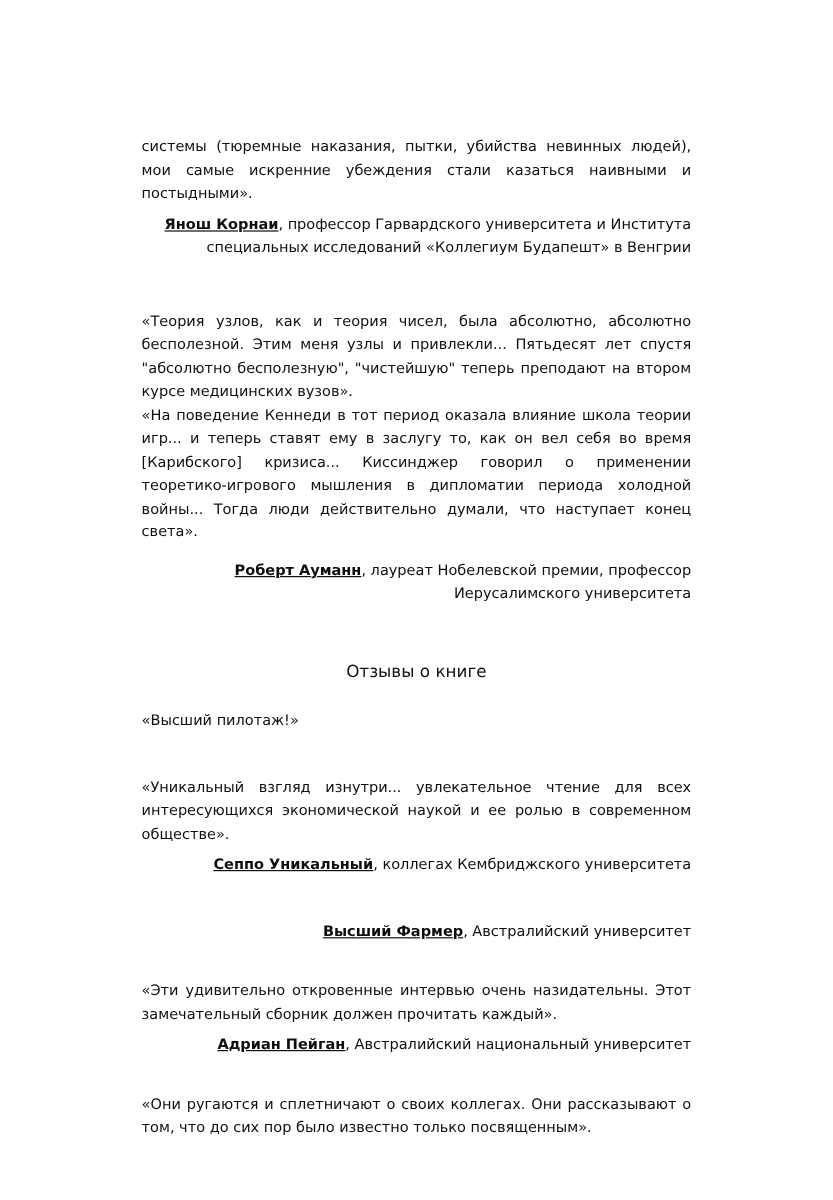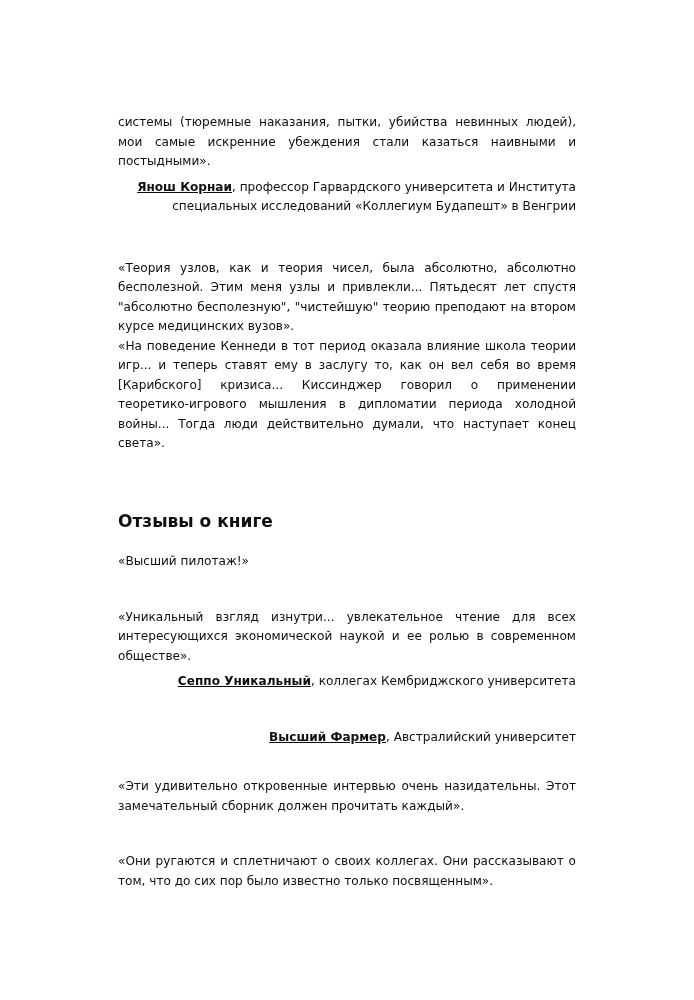--- a/index.html
+++ b/index.html
@@ -40,25 +40,25 @@
     margin: 0;
   }
   .attrib .name {
     font-weight: bold;
     text-decoration: underline;
   }
   .ital {
     font-style: italic;
   }
   .section-title {
-    font-size: 17px;
-    font-weight: bold;
+    font-size: 14px;
+    font-weight: normal;
     line-height: 19.5px;
     margin: 0;
-    text-align: left;
+    text-align: center;
   }
   .gap-xs { height: 6px; }
   .gap-s  { height: 12px; }
   .gap-m  { height: 21px; }
   .gap-l  { height: 30px; }
   .gap-xl { height: 42px; }
   .gap-xxl { height: 46px; }
 </style>
 </head>
 <body>
@@ -67,26 +67,27 @@
   <div class="content">
 
     <p class="para quote">системы (тюремные наказания, пытки, убийства невинных людей), мои самые искренние убеждения стали казаться наивными и постыдными».</p>
 
     <div class="gap-xs"></div>
 
     <p class="attrib"><span class="name">Янош Корнаи</span><span>, профессор Гарвардского университета и Института специальных исследований «Коллегиум Будапешт» в Венгрии</span></p>
 
     <div class="gap-xl"></div>
 
-    <p class="para quote">«Теория узлов, как и теория чисел, была абсолютно, абсолютно бесполез­ной. Этим меня узлы и привлекли... Пятьдесят лет спустя "абсолютно бес­полезную", "чистейшую" теорию преподают на втором курсе медицинских вузов».</p>
+    <p class="para quote">«Теория узлов, как и теория чисел, была абсолютно, абсолютно бесполез­ной. Этим меня узлы и привлекли... Пятьдесят лет спустя "абсолютно бес­полезную", "чистейшую" теперь преподают на втором курсе медицинских вузов».</p>
 
     <p class="para quote">«На поведение Кеннеди в тот период оказала влияние школа теории игр... и теперь ставят ему в заслугу то, как он вел себя во время [Карибского] кризиса... Киссинджер говорил о применении теоретико-игрового мышле­ния в дипломатии периода холодной войны... Тогда люди действительно думали, что наступает конец света».</p>
 
     <div class="gap-s"></div>
 
+    <p class="attrib"><span class="name">Роберт Ауманн</span><span>, лауреат Нобелевской премии, профессор Иерусалимского университета</span></p>
 
     <div class="gap-xxl"></div>
 
     <p class="section-title">Отзывы о книге</p>
 
     <div class="gap-m"></div>
 
     <p class="para quote">«Высший пилотаж!»</p>
 
     <div class="gap-xs"></div>
@@ -106,19 +107,20 @@
     <div class="gap-xs"></div>
 
     <p class="attrib"><span class="name">Высший Фармер</span><span>, Австралийский университет</span></p>
 
     <div class="gap-l"></div>
 
     <p class="para quote">«Эти удивительно откровенные интервью очень назидательны. Этот заме­чательный сборник должен прочитать каждый».</p>
 
     <div class="gap-xs"></div>
 
+    <p class="attrib"><span class="name">Адриан Пейган</span><span>, Австралийский национальный университет</span></p>
 
     <div class="gap-l"></div>
 
     <p class="para quote">«Они ругаются и сплетничают о своих коллегах. Они рассказывают о том, что до сих пор было известно только посвященным».</p>
 
   </div>
 </div>
 
 </body></html>

